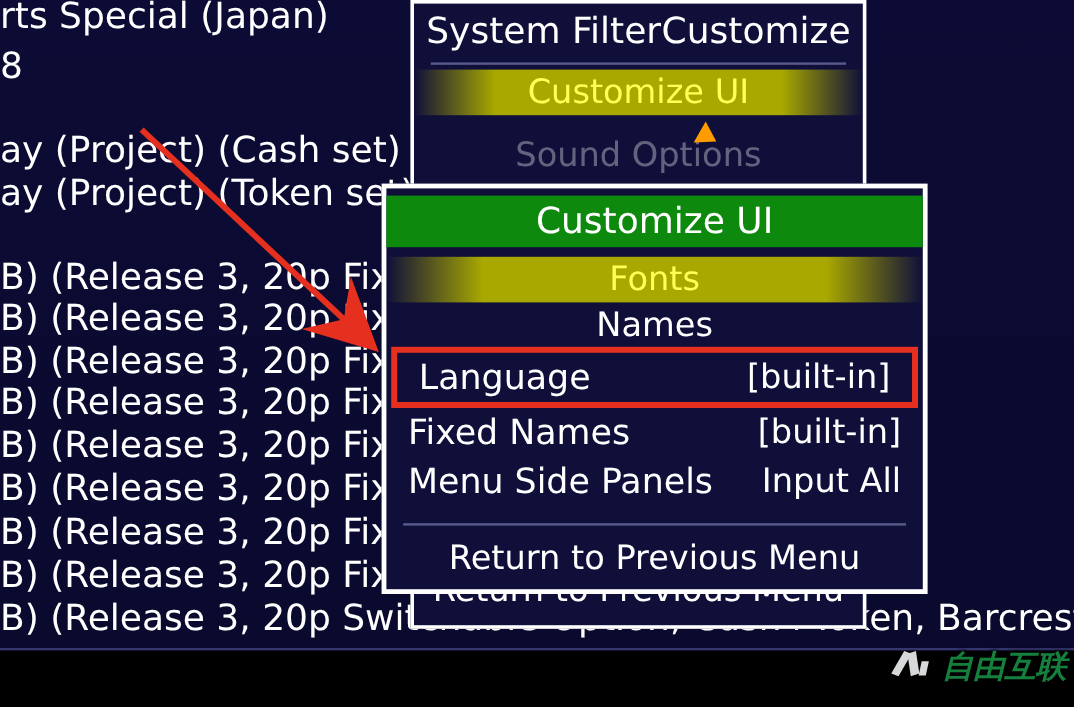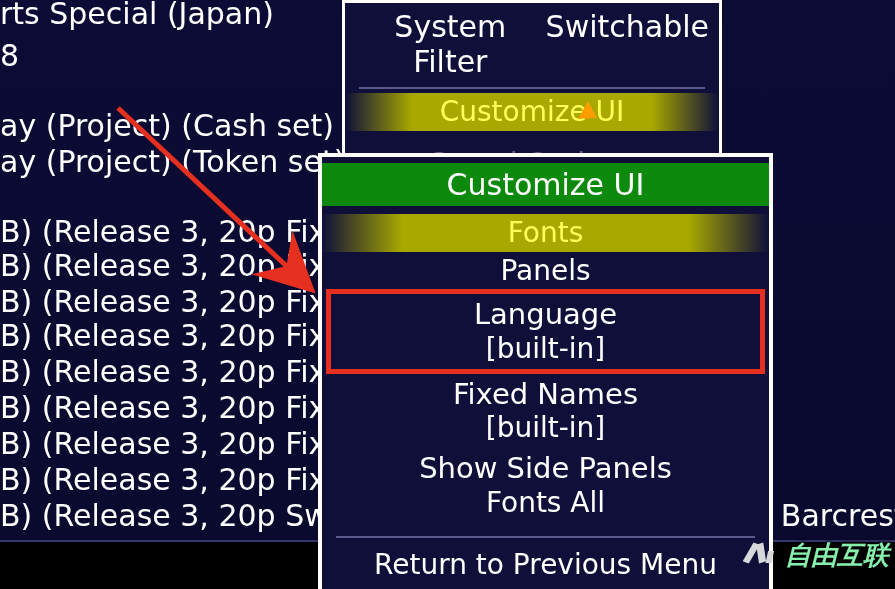--- a/index.html
+++ b/index.html
@@ -15,47 +15,47 @@
   .bg .sep{position:absolute;left:0;top:540px;width:895px;height:2px;background:#353570;}
 
   
   .menu{
     position:absolute;background:#0f0f3a;border:3px solid #fff;
     color:#fff;text-align:center;
   }
   .menu .head{display:flex;justify-content:space-around;padding:6px 10px 4px;}
   .menu .hr{height:2px;background:#5a5a8c;margin:4px 14px;}
   .menu .item{padding:2px 0;font-size:28px;line-height:1.2;cursor:pointer;}
-  .menu .kv{display:flex;justify-content:space-between;padding:2px 22px;font-size:28px;line-height:1.2;cursor:pointer;flex-direction:column;}
+  .menu .kv{display:flex;justify-content:space-between;padding:2px 22px;font-size:28px;line-height:1.2;cursor:pointer;}
   .menu .kv span{display:inline-block;}
   .hi-yellow{
     background:linear-gradient(90deg,rgba(200,200,0,0) 0%,#a8a800 18%,#a8a800 82%,rgba(200,200,0,0) 100%);
     color:#ffff55;font-weight:500;
   }
 
   
   .outer{left:342px;top:0;width:380px;padding-bottom:10px;}
-  .outer .head span{font-size:30px;}
+  .outer .head span{font-size:30px;text-align:right;}
   .outer .arrow{position:absolute;left:28px;bottom:56px;color:#898989;font-size:18px;}
 
   
   .inner{left:318px;top:153px;width:455px;border:4px solid #fff;padding-top:6px;}
   .inner .title{
     margin:0 0 8px;padding:4px 0;font-size:30px;background:#0d8a0d;font-weight:400;
   }
   .inner .redbox{border:5px solid #e53020;margin:0 4px;padding:0;}
   .inner .kv{padding:3px 18px;}
   .inner .kv span:first-child{font-size:29px;}
 
   
   svg.ann{position:absolute;left:0;top:0;pointer-events:none;}
 
   
   .wm{
-    position:absolute;right:6px;bottom:16px;color:#86efac;font-weight:700;
+    position:absolute;right:6px;bottom:16px;color:#15803d;font-weight:700;
     font-size:26px;font-style:italic;display:flex;align-items:center;gap:4px;
     text-shadow:0 0 4px #000,0 0 4px #000;
   }
   .wm .logo{
     width:34px;height:34px;display:inline-block;position:relative;
     transform:skewX(-12deg);
   }
   .wm .logo::before,.wm .logo::after{
     content:"";position:absolute;background:#d6d8d9;
   }
@@ -88,57 +88,57 @@
   <div class="row" style="top:386px">B) (Release 3, 20p Fixed…                                                      MPU4 Vi…</div>
   <div class="row" style="top:422px">B) (Release 3, 20p Fixed…                                                      MPU4 Vi…</div>
   <div class="row" style="top:458px">B) (Release 3, 20p Fixed…                                                      MPU4 Vi…</div>
   <div class="row" style="top:494px">B) (Release 3, 20p Switchable Option, Cash+Token, Barcrest Video)</div>
   <div class="sep"></div>
 </div>
 
 <div class="menu outer">
   <div class="head">
     <span>System Filter</span>
-    <span>Switchable</span>
+    <span>Customize</span>
   </div>
   <div class="hr"></div>
   <div class="item hi-yellow">Customize UI</div>
   <div style="height:14px"></div>
   <div class="item" style="opacity:.35">Sound Options</div>
   <div style="height:40px"></div>
   <div class="item" style="opacity:.25">Input … Options</div>
   <div class="item" style="opacity:.25">…ut Assignme…</div>
   <div class="item" style="opacity:.2">… Opti…</div>
   <div class="item" style="opacity:.2">… Opti…</div>
   <div style="height:88px"></div>
   <div class="hr"></div>
   <span class="arrow">▼</span>
   <div class="item">Save Settings</div>
   <div class="item">Return to Previous Menu</div>
 </div>
 
 <div class="menu inner">
   <div class="title">Customize UI</div>
   <div class="item hi-yellow">Fonts</div>
-  <div class="item">Panels</div>
+  <div class="item">Names</div>
 
   <div class="redbox">
     <div class="kv">
       <span>Language</span>
       <span>[built-in]</span>
     </div>
   </div>
 
   <div class="kv">
     <span>Fixed Names</span>
     <span>[built-in]</span>
   </div>
   <div class="kv">
-    <span>Show Side Panels</span>
-    <span>Fonts All</span>
+    <span>Menu Side Panels</span>
+    <span>Input All</span>
   </div>
   <div class="hr" style="margin-top:14px"></div>
   <div class="item" style="padding:6px 0 10px">Return to Previous Menu</div>
 </div>
 
 <div class="cursor"></div>
 
 <svg class="ann" width="895" height="589">
   <defs>
     <marker id="ah" markerWidth="14" markerHeight="14" refX="11" refY="6" orient="auto">

